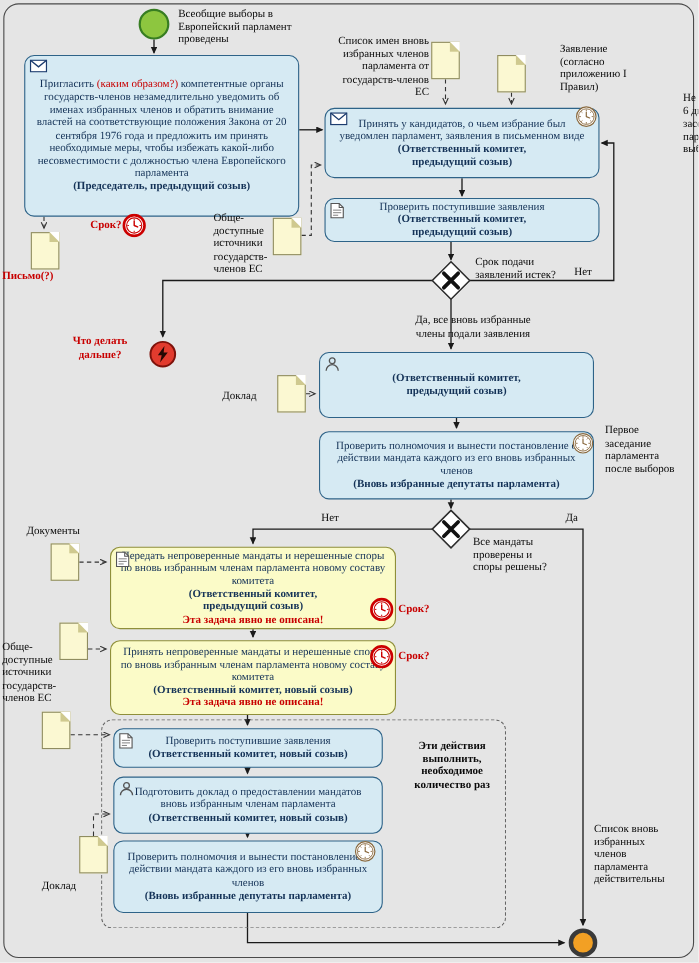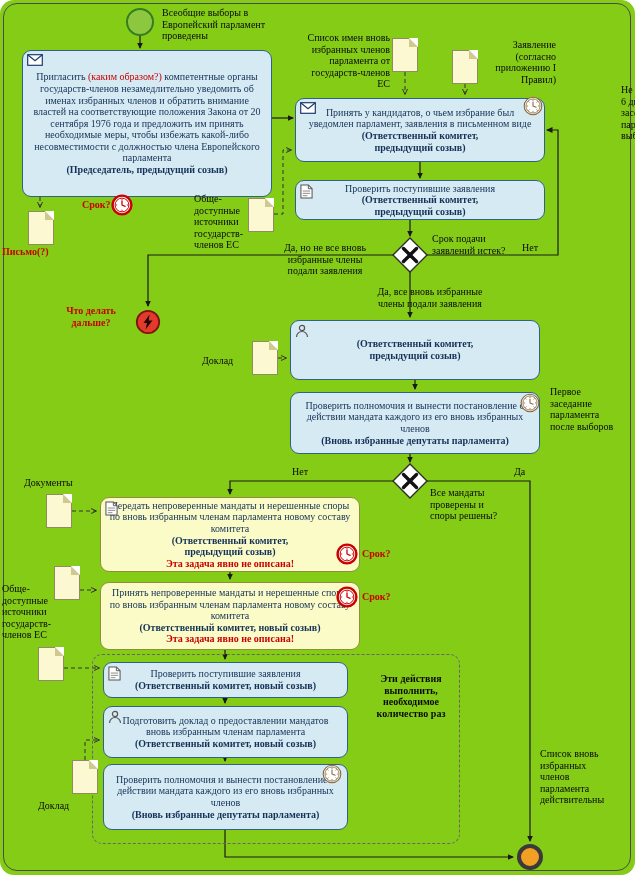--- a/index.html
+++ b/index.html
@@ -1,17 +1,17 @@
 <!DOCTYPE html>
 <html><head>
 <meta charset="utf-8">
 <style>
   * { margin:0; padding:0; box-sizing:border-box; }
   body { font-family:"Liberation Serif", serif; background:#ffffff; }
-  .stage { position:relative; width:635px; height:875px; background:#84cc16; overflow:hidden;border-radius:14px; }
+  .stage { position:relative; width:635px; height:875px; background:#e5e5e5; overflow:hidden; }
   .frame { position:absolute; left:3px; top:3px; width:628px; height:868px;
            border:1.5px solid #4a4a4a; border-radius:14px; }
   .wires { position:absolute; left:0; top:0; }
   .flowg path { fill:none; stroke:#1a1a1a; stroke-width:1.2; marker-end:url(#arr); }
   .assocg path { fill:none; stroke:#333; stroke-width:1; stroke-dasharray:4 3; marker-end:url(#arrO); }
   .task { position:absolute; border:1.3px solid #2e6388; background:#d6eaf3; border-radius:9px;
           display:flex; align-items:center; justify-content:center; text-align:center;
           color:#143257; font-size:10px; line-height:1.16; padding:3px 7px; }
   .task.yellow { background:#fbfbc8; border-color:#8f8f3a; }
   .task .ic { position:absolute; top:3px; left:4px; }
@@ -150,21 +150,21 @@
       </svg>
   </div>
   <div class="note" style="left:28px;top:211px;"></div>
   <div class="ann red-ann" style="left:2px;top:246px;width:62px;">Письмо(?)</div>
   <div class="ann" style="left:194px;top:193px;width:54px;">Обще-доступные источники государств-членов ЕС</div>
   <div class="note" style="left:248px;top:198px;"></div>
 
   <div class="ann" style="left:304px;top:32px;width:86px;text-align:right;">Список имен вновь избранных членов парламента от государств-членов ЕС</div>
   <div class="note" style="left:392px;top:38px;"></div>
   <div class="note" style="left:452px;top:50px;"></div>
-  <div class="ann" style="left:474px;top:39px;width:82px;text-align:right;">Заявление (согласно приложению I Правил)</div>
+  <div class="ann" style="left:509px;top:39px;width:82px;">Заявление (согласно приложению I Правил)</div>
 
   <div class="task" style="left:295px;top:98px;width:250px;height:64px;">
     <svg class="ic" width="16" height="12">
         <use href="#sym-env"></use>
       </svg>
     <div>
       <span>Принять у кандидатов, о чьем избрание был уведомлен парламент, заявления в письменном виде</span>
       <span class="perf">(Ответственный комитет,</span>
       <span class="perf">предыдущий созыв)</span>
     </div>
@@ -188,21 +188,20 @@
   </div>
 
   <div class="gw" style="left:390px;top:235px;">
     <svg width="40" height="40" viewBox="0 0 40 40">
       <polygon points="20,3 37,20 20,37 3,20" fill="#fff" stroke="#2d2d2d" stroke-width="1.4"></polygon>
       <path d="M13.5,13.5 L26.5,26.5 M26.5,13.5 L13.5,26.5" stroke="#111" stroke-width="3.4" stroke-linecap="round"></path>
     </svg>
   </div>
   <div class="ann" style="left:432px;top:233px;width:95px;">Срок подачи заявлений истек?</div>
   <div class="ann" style="left:522px;top:242px;">Нет</div>
-  <div class="ann" style="left:282px;top:242px;width:86px;text-align:center;">Да, но не все вновь избранные члены подали заявления</div>
   <div class="ann" style="left:364px;top:286px;width:132px;text-align:center;">Да, все вновь избранные члены подали заявления</div>
 
   <div class="ann red-ann" style="left:50px;top:305px;width:82px;text-align:center;">Что делать дальше?</div>
   <div style="position:absolute;left:135px;top:309px;">
     <svg width="26" height="26">
         <use href="#sym-bolt"></use>
       </svg>
   </div>
 
   <div class="task" style="left:290px;top:320px;width:250px;height:60px;">

